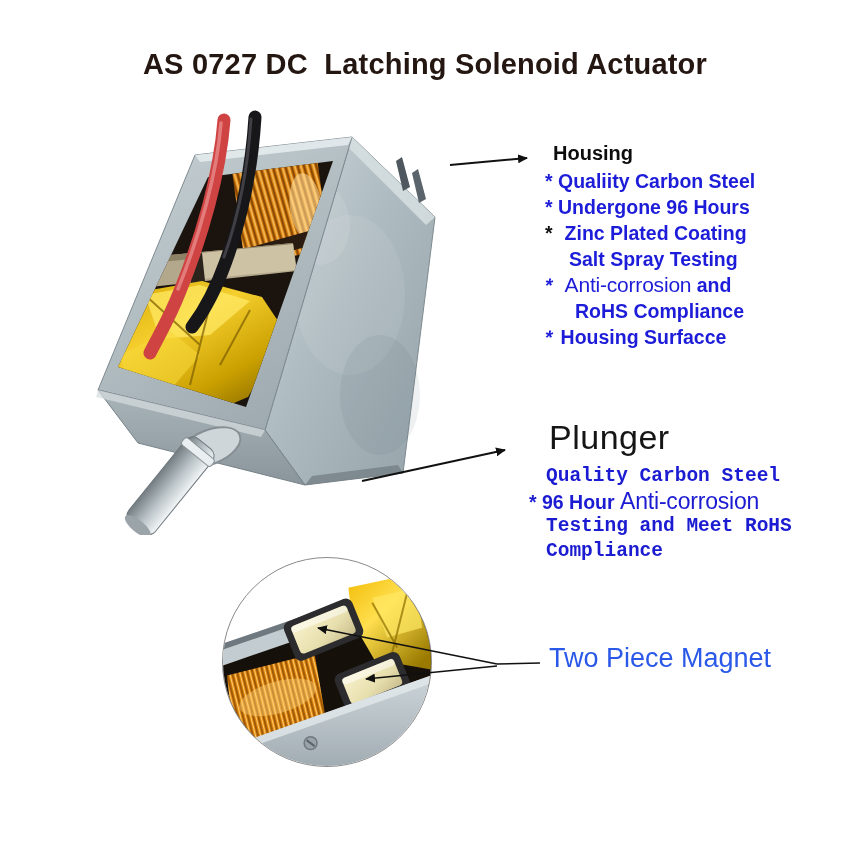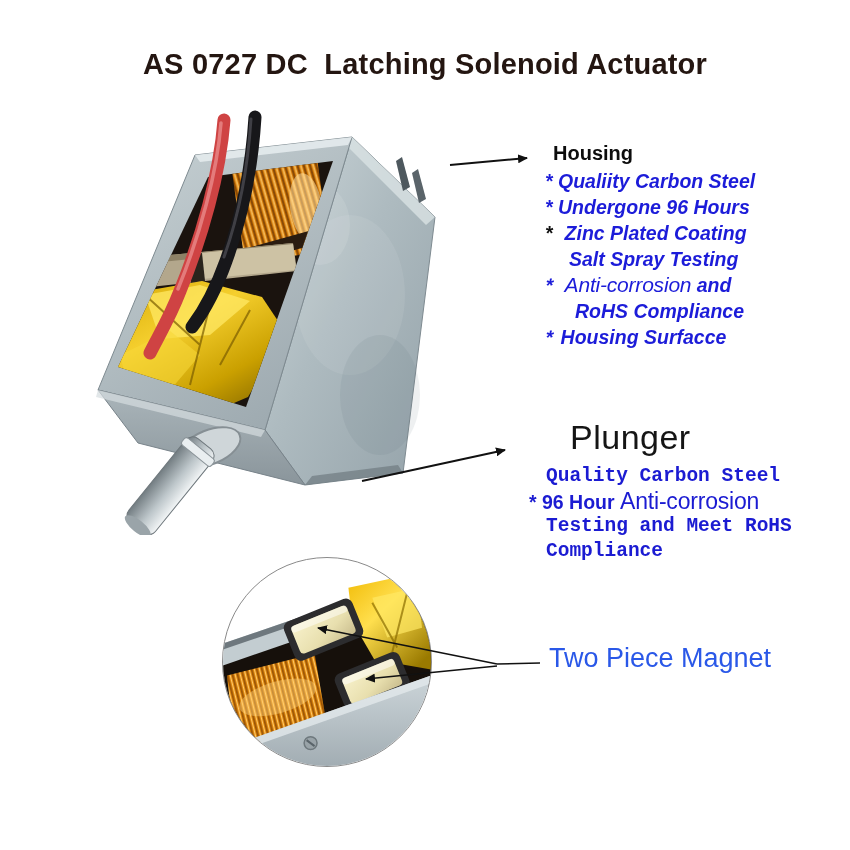--- a/index.html
+++ b/index.html
@@ -10,33 +10,33 @@
   .abs{position:absolute;}
   
   #title{
     left:0;right:0;top:48px;text-align:center;
     font-size:29px;font-weight:700;color:#241611;white-space:pre;letter-spacing:.2px;
   }
   
   #photo{left:50px;top:95px;width:400px;height:440px;}
   
   #housing-label{left:553px;top:142px;font-size:20px;font-weight:700;color:#0d0d0d;}
-  #housing-list{left:545px;top:168px;color:#1c1cd9;font-size:19.5px;font-weight:700;line-height:26px;font-style:italic;}
+  #housing-list{left:545px;top:168px;color:#1c1cd9;font-size:19.5px;font-weight:700;line-height:26px;}
   #housing-list .line{white-space:pre;}
   .star{display:inline-block;font-weight:700;}
   .star.gap12{margin-right:12px;}
   .star.gap8{margin-right:8px;}
   .star.black{color:#111111;}
   .star.slant{transform:skewX(-12deg);}
   .light{font-weight:400;font-size:21px;letter-spacing:-.2px;}
   .ind24{padding-left:24px;}
   .ind30{padding-left:30px;}
   .ind17{padding-left:17px;font-family:Liberation Mono, monospace;}
   
-  #plunger-label{left:549px;top:418px;font-size:34px;font-weight:400;color:#151515;letter-spacing:.5px;margin-left:21px;}
+  #plunger-label{left:549px;top:418px;font-size:34px;font-weight:400;color:#151515;letter-spacing:.5px;}
   #plunger-list{left:529px;top:464px;color:#1b1bd2;font-size:19.5px;font-weight:700;line-height:24.5px;}
   #plunger-list .line{white-space:pre;}
   
   #inset{
     left:222px;top:557px;width:208px;height:208px;border-radius:50%;
     border:1px solid #8a8a8a;overflow:hidden;background:#ffffff;
   }
   #magnet-label{left:549px;top:643px;font-size:27px;font-weight:400;color:#2a58e8;}
   
   #arrows{left:0;top:0;width:850px;height:850px;pointer-events:none;}

